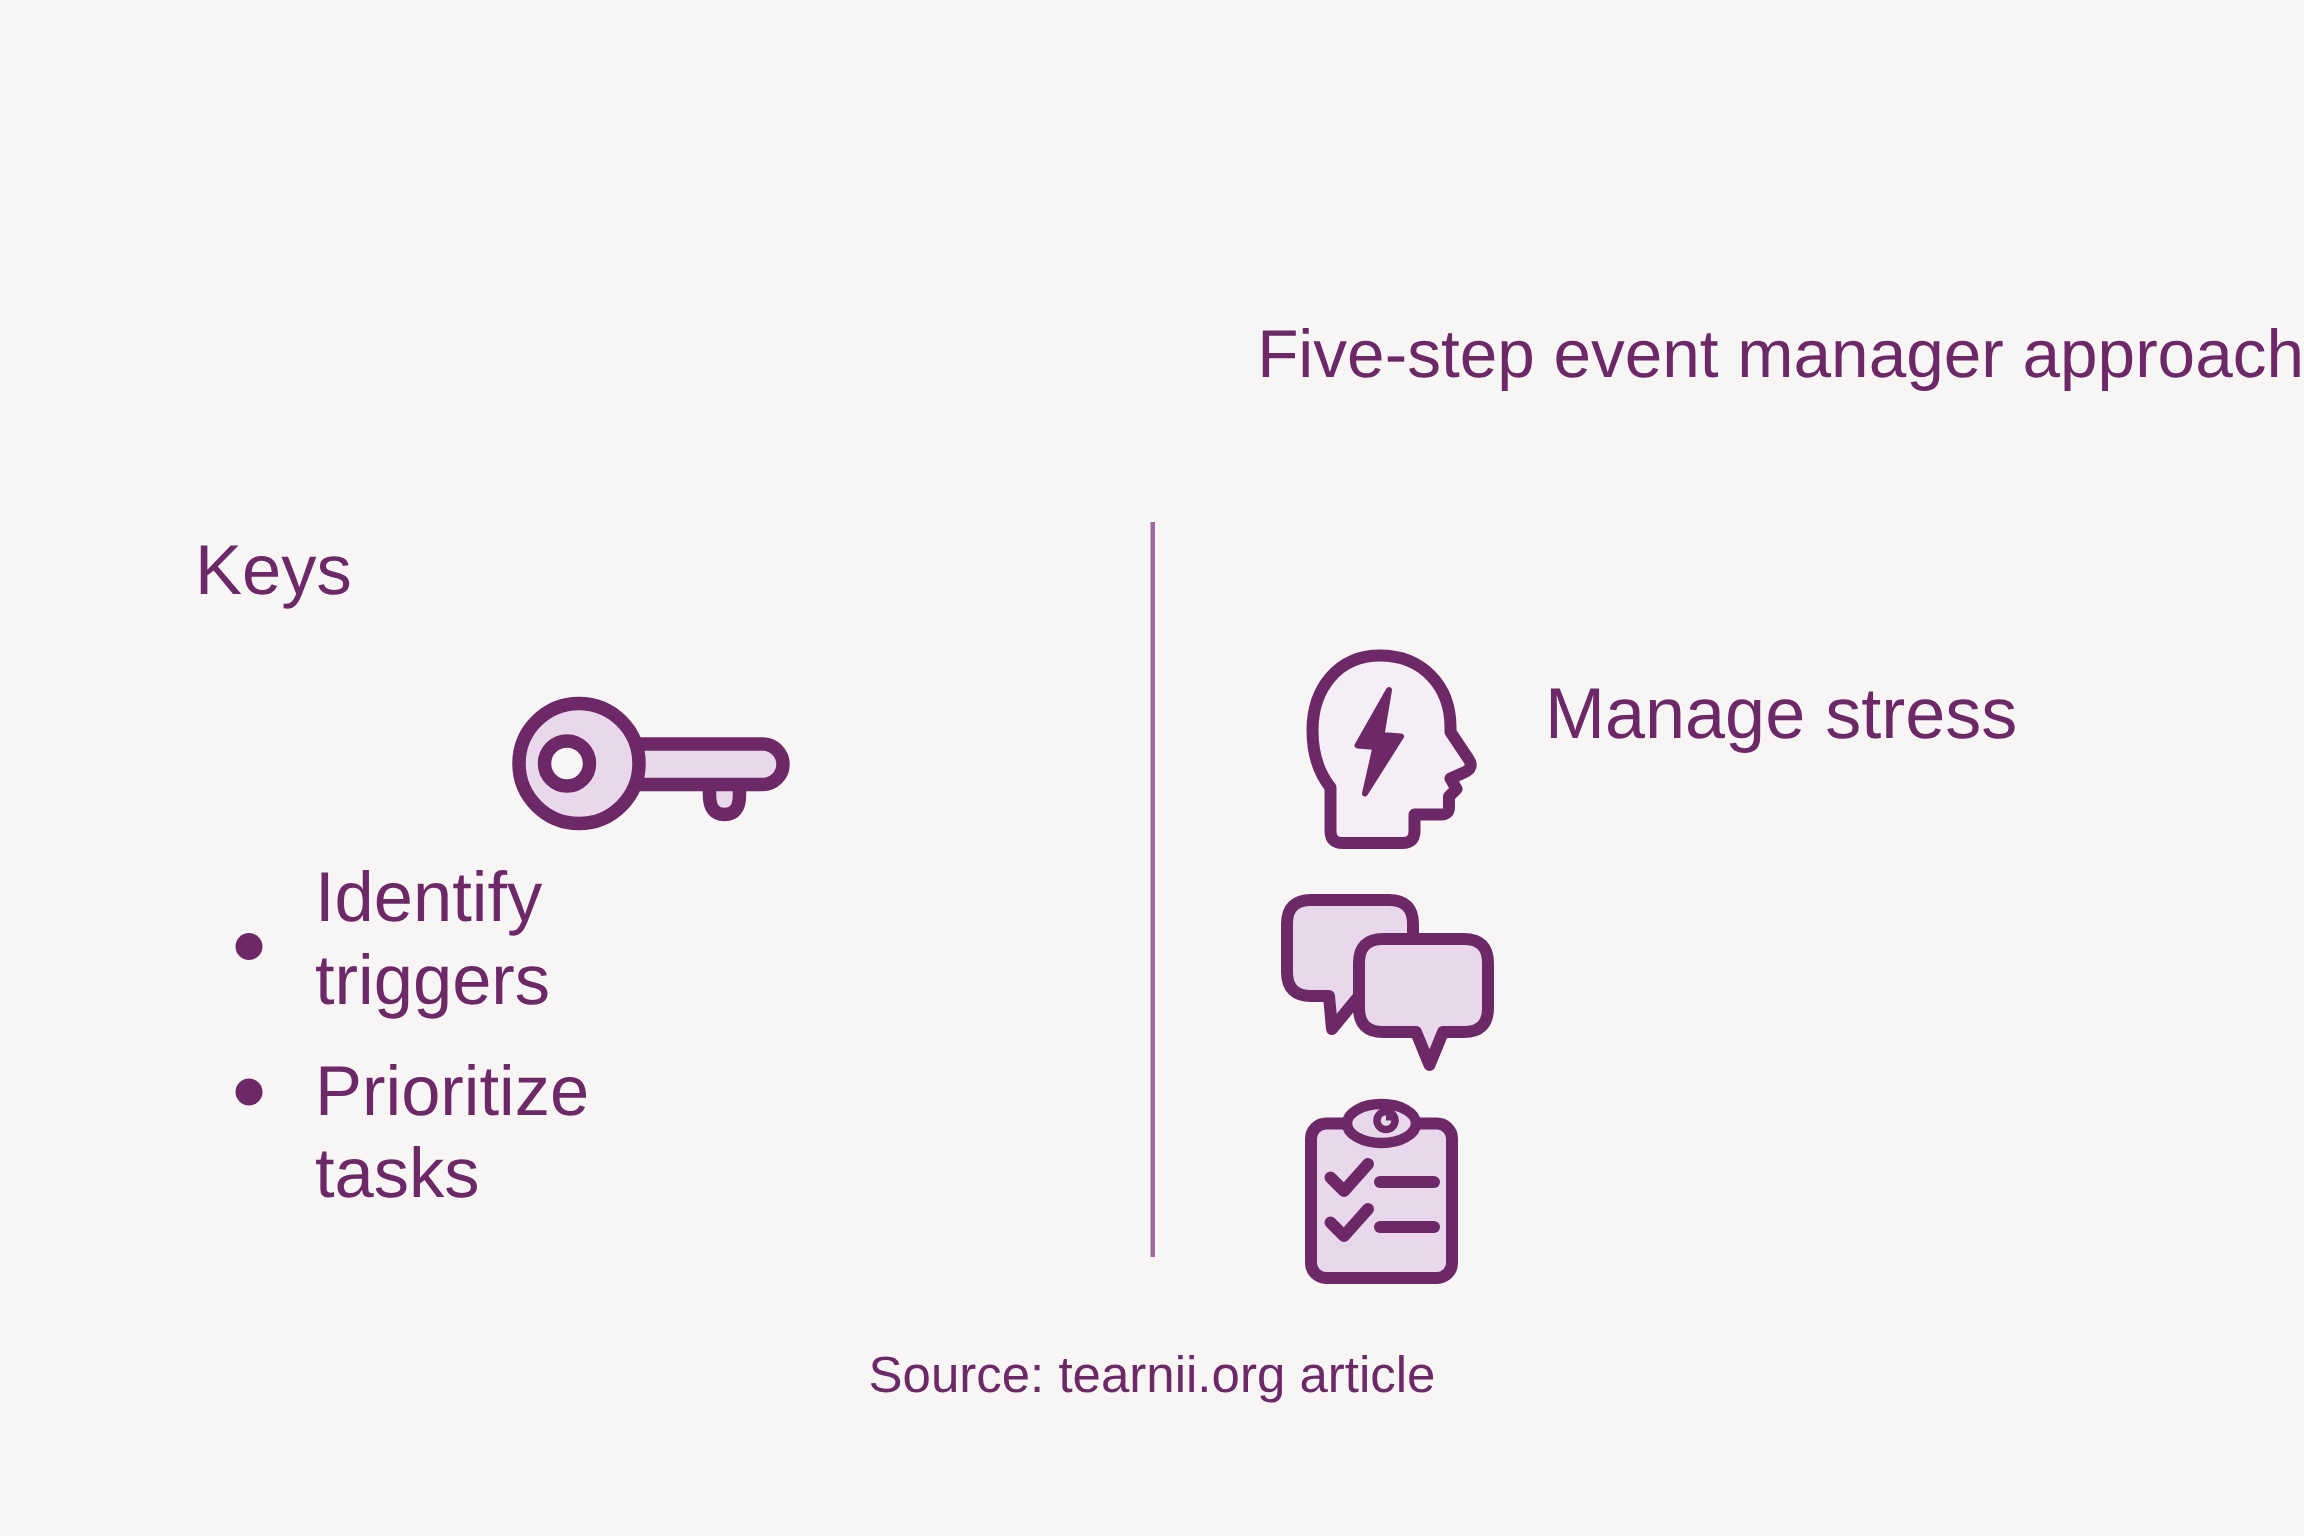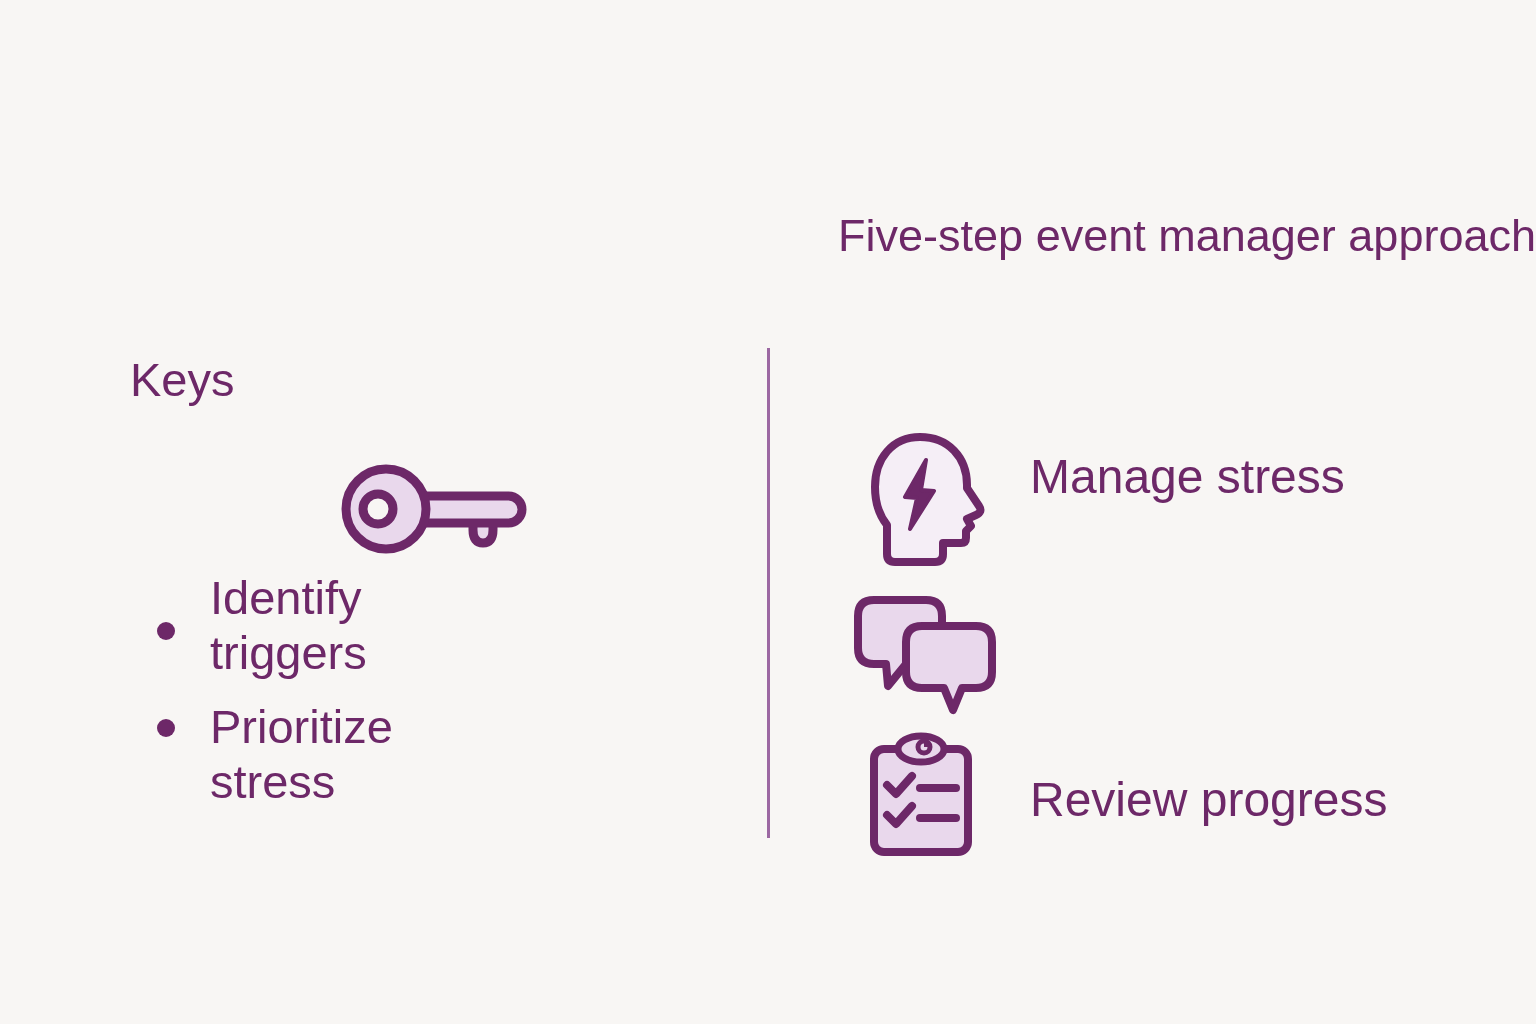--- a/index.html
+++ b/index.html
@@ -78,21 +78,21 @@
       <circle cx="38" cy="57" r="15" fill="#f8f6f4" stroke="#6d2868" stroke-width="9"></circle>
     </svg>
   </div>
 
   <div class="bullet-item">
     <span class="bullet-dot" style="top:622px;"></span>
     <span class="bullet-text" style="top:570px;">Identify triggers</span>
   </div>
   <div class="bullet-item">
     <span class="bullet-dot" style="top:719px;"></span>
-    <span class="bullet-text" style="top:699px;">Prioritize stress</span>
+    <span class="bullet-text" style="top:699px;">Prioritize tasks</span>
   </div>
 
   <div class="divider"></div>
 
 
   <div class="icon" style="left:864px;top:430px;">
     <svg width="124" height="144" viewBox="0 0 124 144" fill="none">
       <path d="M 56 7
                C 84 7 103 27 103 55
                L 103 58
@@ -128,16 +128,16 @@
       <rect x="6" y="16" width="94" height="103" rx="10" fill="#e9d8ec" stroke="#6d2868" stroke-width="8"></rect>
       <ellipse cx="53" cy="16" rx="23" ry="13" fill="#e9d8ec" stroke="#6d2868" stroke-width="7"></ellipse>
       <circle cx="56" cy="14" r="6" fill="none" stroke="#6d2868" stroke-width="5"></circle>
       <path d="M 56 8 A 6 6 0 0 1 62 14 L 56 14 Z" fill="#6d2868"></path>
       <path d="M 19 52 L 28 61 L 44 43" stroke="#6d2868" stroke-width="8" stroke-linecap="round" stroke-linejoin="round"></path>
       <line x1="52" y1="55" x2="88" y2="55" stroke="#6d2868" stroke-width="8" stroke-linecap="round"></line>
       <path d="M 19 82 L 28 91 L 44 73" stroke="#6d2868" stroke-width="8" stroke-linecap="round" stroke-linejoin="round"></path>
       <line x1="52" y1="85" x2="88" y2="85" stroke="#6d2868" stroke-width="8" stroke-linecap="round"></line>
     </svg>
   </div>
-  <div class="action-label" style="top:771px;">Review progress</div>
 
+  <div class="source">Source: tearnii.org article</div>
 
 </div>
 
 </body></html>

